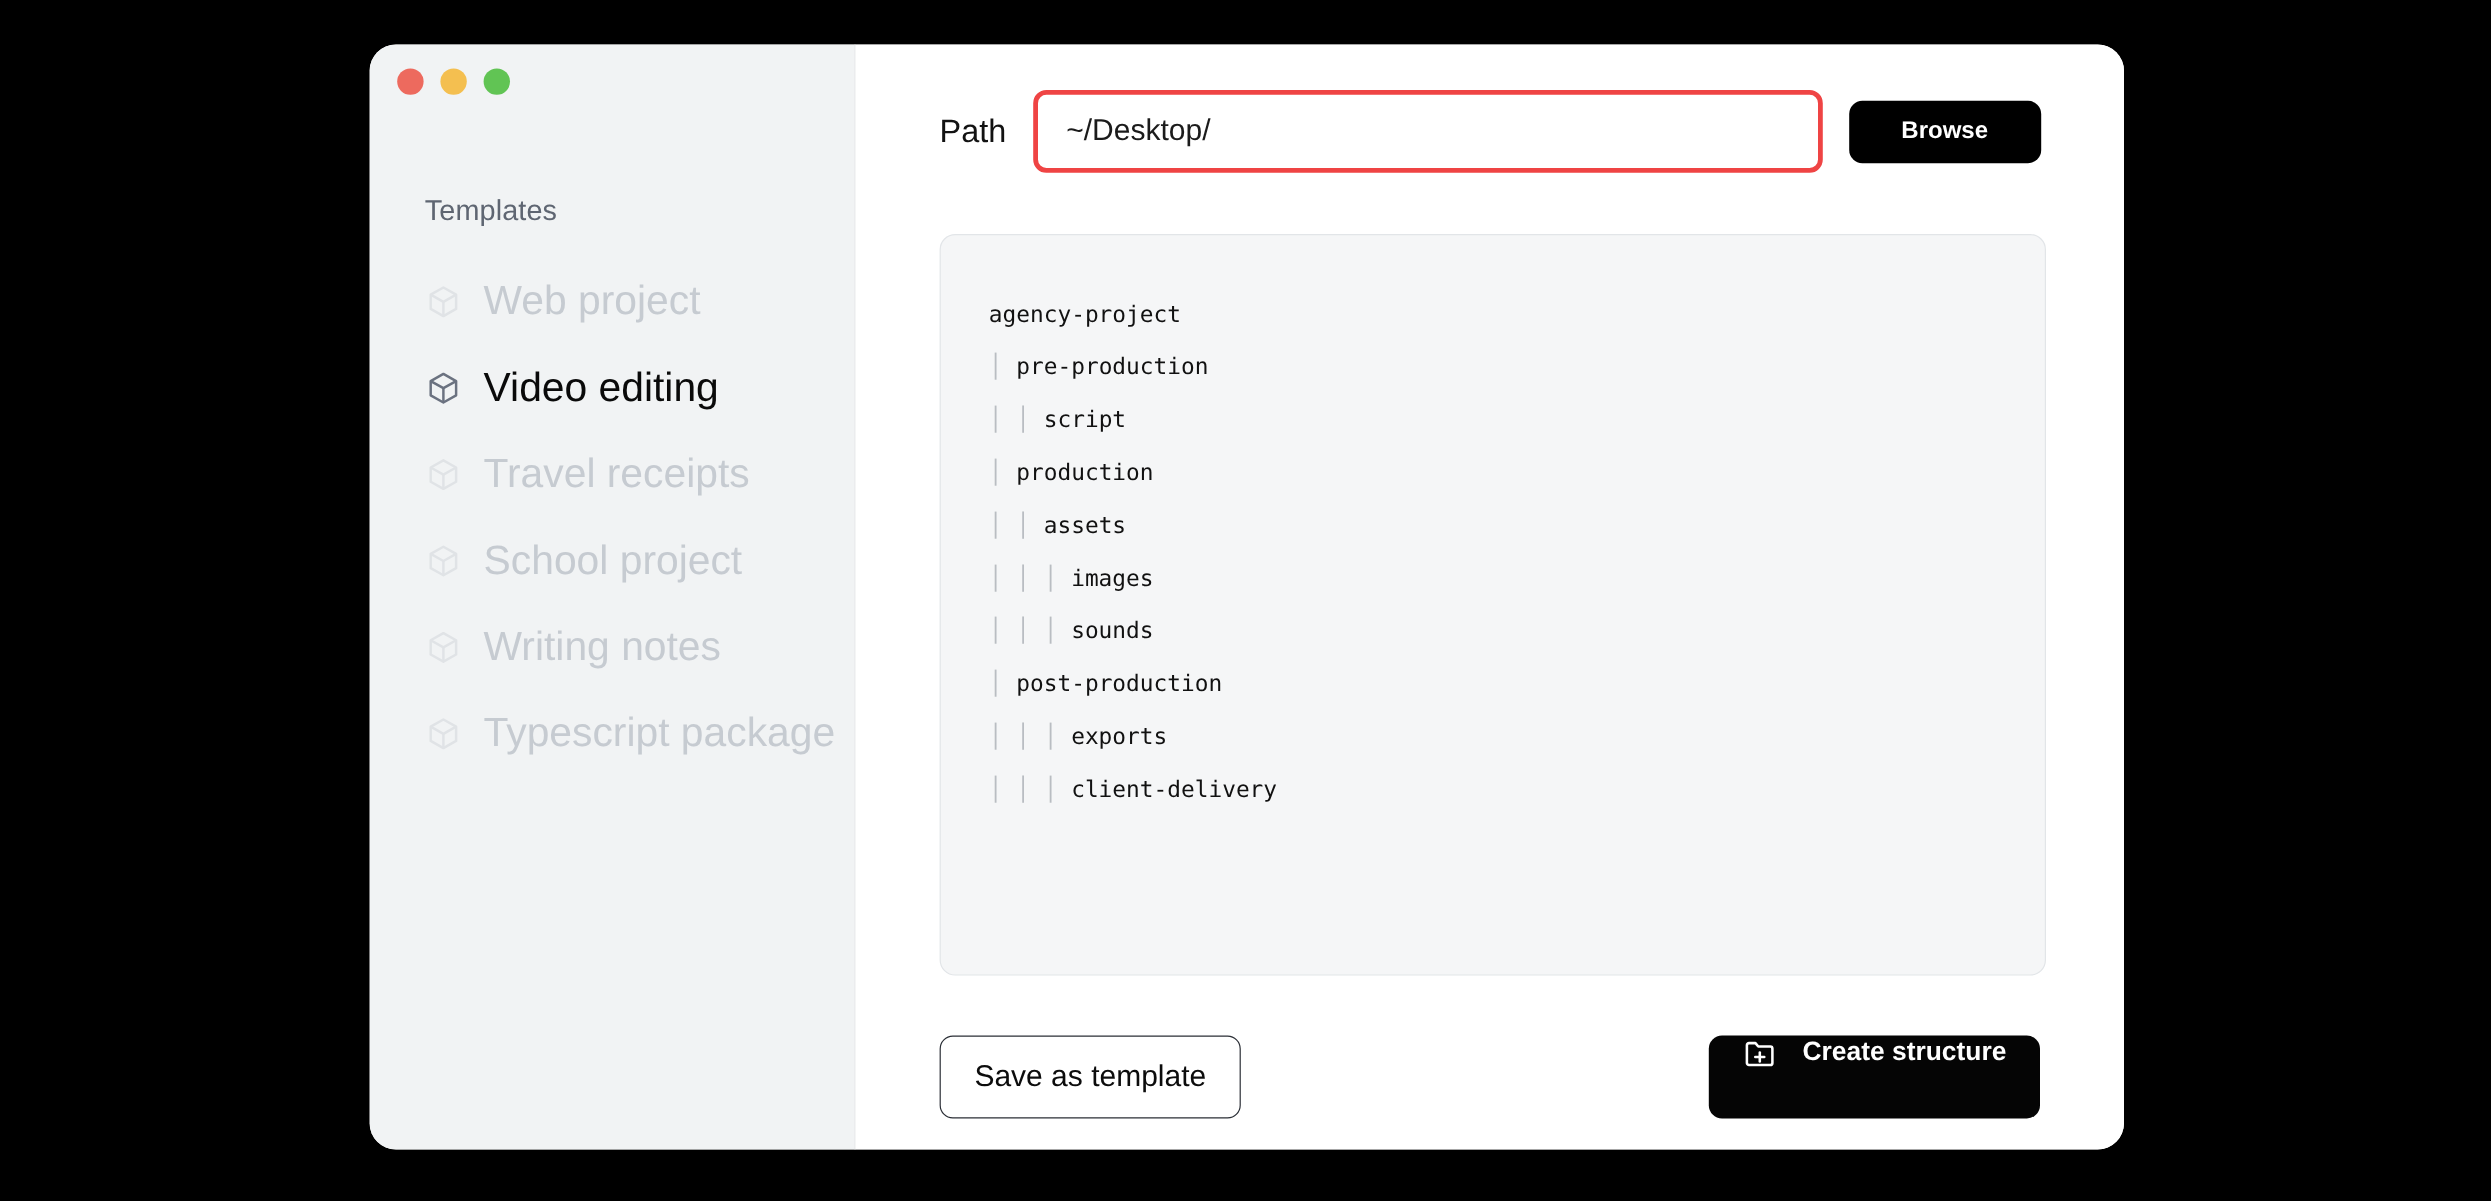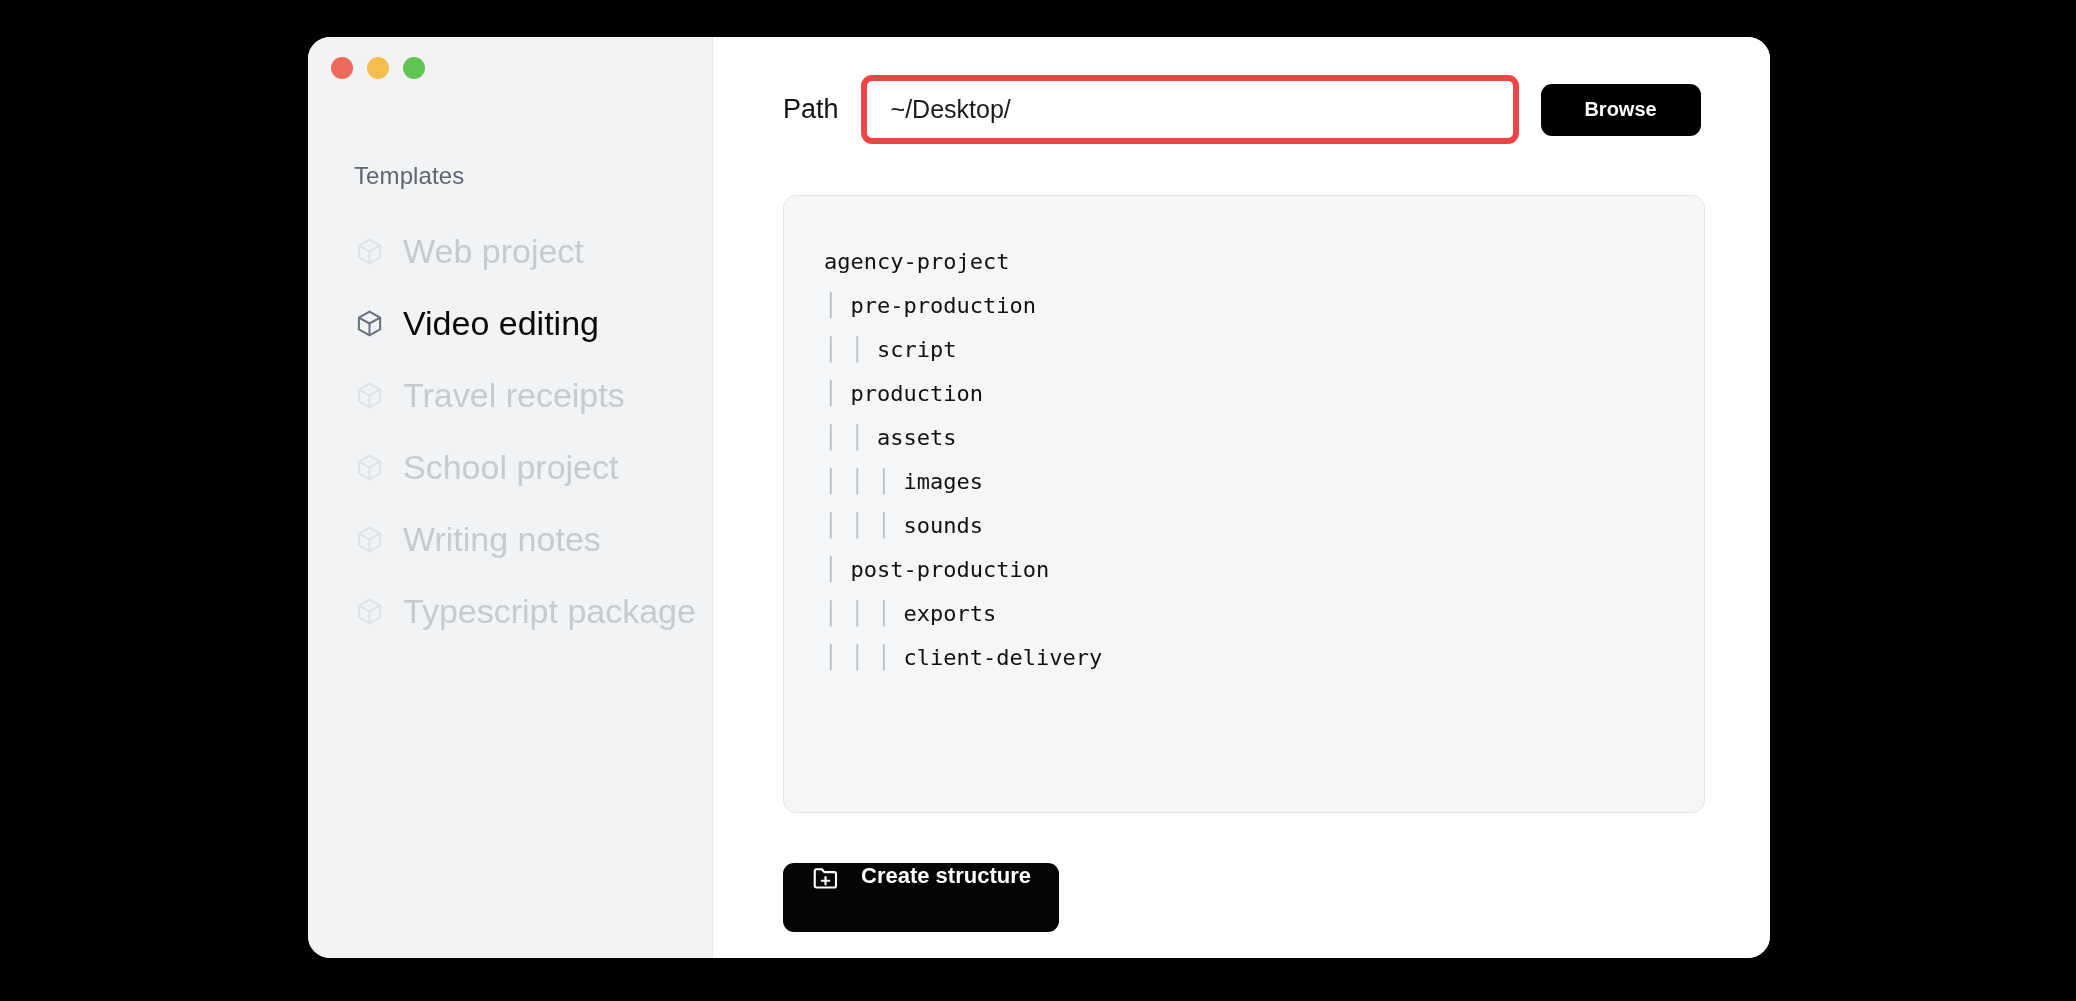--- a/index.html
+++ b/index.html
@@ -123,21 +123,21 @@
   }
   .path-label {
     font-size: 27px;
     color: #121212;
     text-align: center;
   }
   .path-input {
     width: 658px;
     height: 69px;
     box-sizing: border-box;
-    border: 6px solid #ef4444;
+    border: 4px solid #ef4444;
     border-radius: 11px;
     background: #ffffff;
     font-family: "Liberation Sans", sans-serif;
     font-size: 25px;
     color: #1b1b1b;
     padding: 0 24px;
     outline: none;
   }
   .browse-btn {
     width: 160px;
@@ -161,21 +161,21 @@
     height: 618px;
     box-sizing: border-box;
     background: #f5f6f7;
     border: 1px solid #e2e5e8;
     border-radius: 13px;
     padding: 44px 40px;
     overflow: hidden;
   }
   .tree {
     font-family: "DejaVu Sans Mono", monospace;
-    font-size: 22px;
+    font-size: 19px;
     line-height: 44px;
     color: #111111;
     white-space: pre;
   }
   .tree .guide { color: #b9bdc2; }
 
   .footer {
     position: absolute;
     left: 70px;
     right: 70px;
@@ -299,20 +299,21 @@
         <span class="path-label">Path</span>
         <input class="path-input" type="text" value="~/Desktop/" style="">
         <button class="browse-btn">Browse</button>
       </div>
 
       <div class="tree-panel">
         <div class="tree" id="tree"><div><span>agency-project</span></div><div><span class="guide">│ </span><span>pre-production</span></div><div><span class="guide">│ │ </span><span>script</span></div><div><span class="guide">│ </span><span>production</span></div><div><span class="guide">│ │ </span><span>assets</span></div><div><span class="guide">│ │ │ </span><span>images</span></div><div><span class="guide">│ │ │ </span><span>sounds</span></div><div><span class="guide">│ </span><span>post-production</span></div><div><span class="guide">│ │ │ </span><span>exports</span></div><div><span class="guide">│ │ │ </span><span>client-delivery</span></div></div>
       </div>
 
       <div class="footer">
+        <button class="save-btn">Save as template</button>
         <button class="create-btn">
           <svg class="folder-plus" viewBox="0 0 24 24" fill="none">
             <path d="M3 6.4a1.4 1.4 0 0 1 1.4-1.4h4.3l1.9 2.3h8a1.4 1.4 0 0 1 1.4 1.4v9.5a1.4 1.4 0 0 1-1.4 1.4H4.4A1.4 1.4 0 0 1 3 18.2Z" stroke="#ffffff" stroke-width="1.7" stroke-linejoin="round"></path>
             <line x1="8.6" y1="14.2" x2="14.6" y2="14.2" stroke="#ffffff" stroke-width="1.7" stroke-linecap="round"></line>
             <line x1="11.6" y1="11.2" x2="11.6" y2="17.2" stroke="#ffffff" stroke-width="1.7" stroke-linecap="round"></line>
           </svg>
           <span>Create structure</span>
         </button>
       </div>
 

